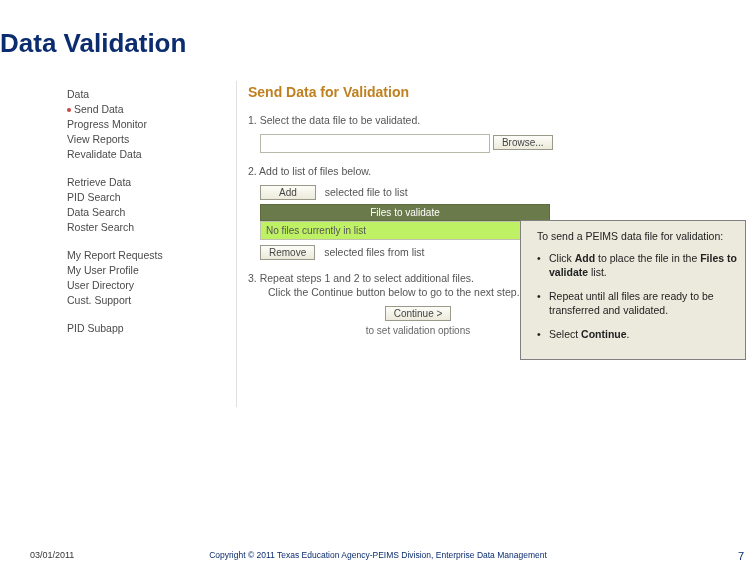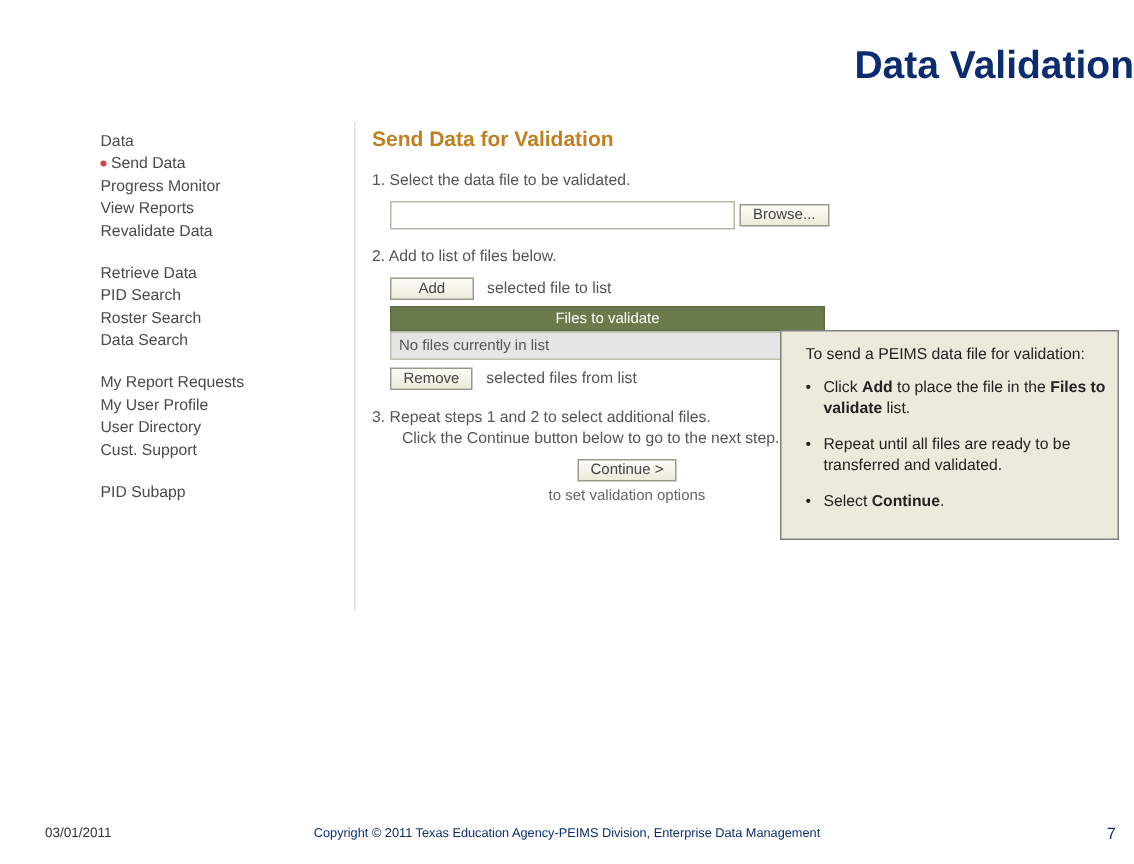--- a/index.html
+++ b/index.html
@@ -1,32 +1,32 @@
 <!DOCTYPE html>
 <html><head>
 <meta charset="utf-8">
 <style>
   html,body{margin:0;padding:0;width:756px;height:576px;background:#fff;font-family:Verdana,Arial,sans-serif;color:#000;}
   .slide{position:relative;width:756px;height:576px;overflow:hidden;}
-  .title{position:absolute;top:28px;left:0;width:100%;text-align:right;font-family:Arial,sans-serif;font-weight:900;font-size:26px;color:#0b2c6f;}
+  .title{position:absolute;top:28px;left:0;width:100%;text-align:left;font-family:Arial,sans-serif;font-weight:900;font-size:26px;color:#0b2c6f;}
   .app{position:absolute;left:60px;top:81px;width:540px;height:326px;background:#fff;font-size:10.5px;}
   .sep{position:absolute;left:176px;top:0;width:1px;height:326px;background:#e0e0e0;}
   .sidebar{position:absolute;left:7px;top:6px;width:160px;line-height:15px;color:#4a4a4a;filter:blur(0.3px);}
   .sidebar .active::before{content:"";display:inline-block;width:4px;height:4px;background:#c44;margin-right:3px;vertical-align:middle;border-radius:2px;}
   .sidebar .group{margin-bottom:13px;}
   .content{position:absolute;left:188px;top:3px;width:340px;color:#555;filter:blur(0.25px);}
   .content-title{font-family:Arial,sans-serif;font-weight:bold;color:#c08020;font-size:14px;margin-bottom:14px;}
   .step{margin-bottom:8px;}
   .input-row{margin:6px 0 12px 12px;}
   .txtfield{display:inline-block;width:228px;height:17px;border:1px solid #b8b8a8;background:#fff;vertical-align:middle;}
   .btn{display:inline-block;border:1px solid #9a9a8a;background:linear-gradient(#fdfdf8,#eceadb);padding:1px 8px;font-size:10px;color:#444;text-align:center;}
   .addrow{margin:4px 0 4px 12px;}
   .tbl{margin:4px 0 4px 12px;width:290px;}
   .tblhead{background:#6a7a4a;color:#fff;font-size:10px;padding:2px 4px;text-align:center;border:1px solid #5c6c3f;}
-  .tblbody{border:1px solid #c0c0b0;background:#e5e5e5;padding:3px 5px;font-size:10px;color:#555;}
+  .tblbody{border:1px solid #c0c0b0;background:#bef264;padding:3px 5px;font-size:10px;color:#555;}
   .removerow{margin:5px 0 12px 12px;}
   .continue-row{margin:6px 0 4px 0;text-align:center;}
   .note{font-size:10px;color:#666;text-align:center;}
   .callout{position:absolute;left:520px;top:220px;width:200px;background:#eceadd;border:1px solid #808080;padding:8px 8px 8px 16px;font-family:Verdana,Arial,sans-serif;font-size:10.5px;line-height:14px;color:#222;}
   .callout .lead{margin-bottom:8px;}
   .callout ul{margin:0;padding:0;list-style:none;}
   .callout li{position:relative;padding-left:12px;margin-bottom:10px;}
   .callout li::before{content:"•";position:absolute;left:0;top:0;color:#222;}
   .callout b{font-weight:bold;}
   .footer-date{position:absolute;left:30px;bottom:16px;font-family:Arial,sans-serif;font-size:9px;color:#333;}
@@ -46,22 +46,22 @@
       <div class="group">
         <div>Data</div>
         <div class="active">Send Data</div>
         <div>Progress Monitor</div>
         <div>View Reports</div>
         <div>Revalidate Data</div>
       </div>
       <div class="group">
         <div>Retrieve Data</div>
         <div>PID Search</div>
+        <div>Data Search</div>
         <div>Roster Search</div>
-        <div>Data Search</div>
       </div>
       <div class="group">
         <div>My Report Requests</div>
         <div>My User Profile</div>
         <div>User Directory</div>
         <div>Cust. Support</div>
       </div>
       <div class="group">
         <div>PID Subapp</div>
       </div>

